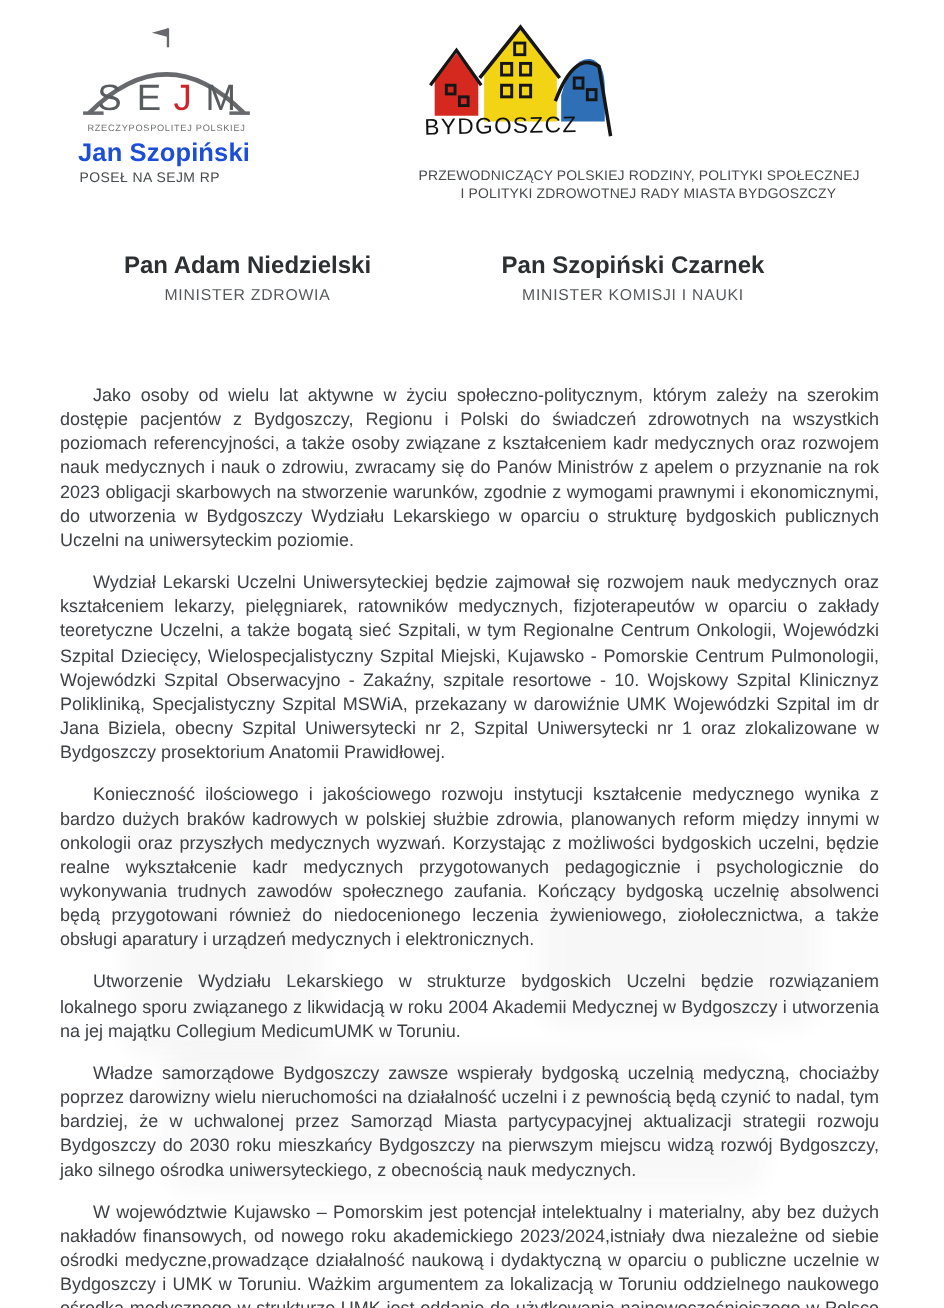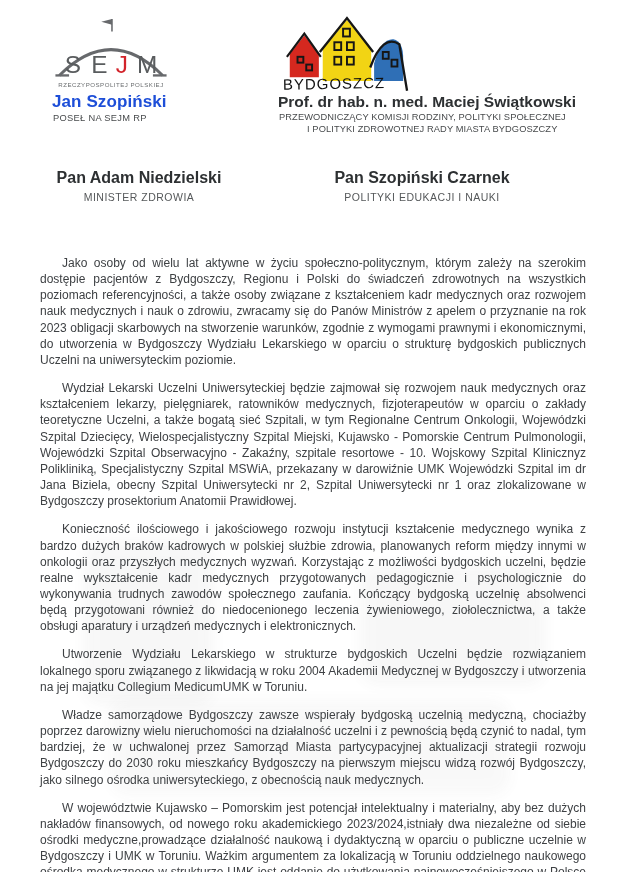--- a/index.html
+++ b/index.html
@@ -27,21 +27,21 @@
   .hdr-title-right1 {
     position:absolute; left:279px; top:112px;
     font-size:9.3px; color:#474a4c; letter-spacing:0.1px; white-space:nowrap;
   }
   .hdr-title-right2 {
     position:absolute; left:279px; top:124px;
     font-size:9.3px; color:#474a4c; letter-spacing:0.1px; white-space:nowrap;padding-left:28px;
   }
   
   .addr { position:absolute; top:169px; text-align:center; }
-  .addr-left  { left:20px;  width:238px; }
+  .addr-left  { left:46px;  width:238px; }
   .addr-right { left:308px; width:228px; }
   .addr .addr-name  { font-size:16px; font-weight:bold; color:#2d3032; }
   .addr .addr-title { font-size:10.5px; color:#55585a; letter-spacing:0.5px; margin-top:4px; }
   
   .letter-body {
     position:absolute; left:28px; top:243px; width:570px;
     font-size:12px; line-height:16.15px; text-align:justify;
     color:#3e4144; z-index:2;
   }
   .letter-body p { margin:12px; text-indent:22px; }
@@ -99,31 +99,30 @@
       <path d="M 90 61 Q 103 26 120 37 L 128 85" fill="none" stroke="#161616" stroke-width="2.4"></path>
       <rect x="103" y="45" width="6" height="7" fill="none" stroke="#161616" stroke-width="2"></rect>
       <rect x="112" y="53" width="6" height="7" fill="none" stroke="#161616" stroke-width="2"></rect>
     </g>
     <text x="0" y="84" font-size="15.5" letter-spacing="1" fill="#111" transform="rotate(-1 0 84)">BYDGOSZCZ</text>
   </svg>
 
   <div class="hdr-name-left">Jan Szopiński</div>
   <div class="hdr-title-left">POSEŁ NA SEJM RP</div>
 
-  <div class="hdr-name-right">Prof. dr hab. n. med. Maciej Świątkowski</div>
-  <div class="hdr-title-right1">PRZEWODNICZĄCY KOMISJI RODZINY, POLITYKI SPOŁECZNEJ</div>
+  <div class="hdr-title-right1">PRZEWODNICZĄCY POLSKIEJ RODZINY, POLITYKI SPOŁECZNEJ</div>
   <div class="hdr-title-right2">I POLITYKI ZDROWOTNEJ RADY MIASTA BYDGOSZCZY</div>
 
   <div class="addr addr-left">
     <div class="addr-name">Pan Adam Niedzielski</div>
     <div class="addr-title">MINISTER ZDROWIA</div>
   </div>
   <div class="addr addr-right">
     <div class="addr-name">Pan Szopiński Czarnek</div>
-    <div class="addr-title">POLITYKI EDUKACJI I NAUKI</div>
+    <div class="addr-title">MINISTER KOMISJI I NAUKI</div>
   </div>
 
   <div class="wm wm1"></div>
   <div class="wm wm2"></div>
   <div class="wm wm3"></div>
 
   <div class="letter-body">
     <p>Jako osoby od wielu lat aktywne w życiu społeczno-politycznym, którym zależy na szerokim dostępie pacjentów z Bydgoszczy, Regionu i Polski do świadczeń zdrowotnych na wszystkich poziomach referencyjności, a także osoby związane z kształceniem kadr medycznych oraz rozwojem nauk medycznych i nauk o zdrowiu, zwracamy się do Panów Ministrów z apelem o przyznanie na rok 2023 obligacji skarbowych na stworzenie warunków, zgodnie z wymogami prawnymi i ekonomicznymi, do utworzenia w Bydgoszczy Wydziału Lekarskiego w oparciu o strukturę bydgoskich publicznych Uczelni na uniwersyteckim poziomie.</p>
     <p>Wydział Lekarski Uczelni Uniwersyteckiej będzie zajmował się rozwojem nauk medycznych oraz kształceniem lekarzy, pielęgniarek, ratowników medycznych, fizjoterapeutów w oparciu o zakłady teoretyczne Uczelni, a także bogatą sieć Szpitali, w tym Regionalne Centrum Onkologii, Wojewódzki Szpital Dziecięcy, Wielospecjalistyczny Szpital Miejski, Kujawsko - Pomorskie Centrum Pulmonologii, Wojewódzki Szpital Obserwacyjno - Zakaźny, szpitale resortowe - 10. Wojskowy Szpital Klinicznyz Polikliniką, Specjalistyczny Szpital MSWiA, przekazany w darowiźnie UMK Wojewódzki Szpital im dr Jana Biziela, obecny Szpital Uniwersytecki nr 2, Szpital Uniwersytecki nr 1 oraz zlokalizowane w Bydgoszczy prosektorium Anatomii Prawidłowej.</p>
     <p>Konieczność ilościowego i jakościowego rozwoju instytucji kształcenie medycznego wynika z bardzo dużych braków kadrowych w polskiej służbie zdrowia, planowanych reform między innymi w onkologii oraz przyszłych medycznych wyzwań. Korzystając z możliwości bydgoskich uczelni, będzie realne wykształcenie kadr medycznych przygotowanych pedagogicznie i psychologicznie do wykonywania trudnych zawodów społecznego zaufania. Kończący bydgoską uczelnię absolwenci będą przygotowani również do niedocenionego leczenia żywieniowego, ziołolecznictwa, a także obsługi aparatury i urządzeń medycznych i elektronicznych.</p>

